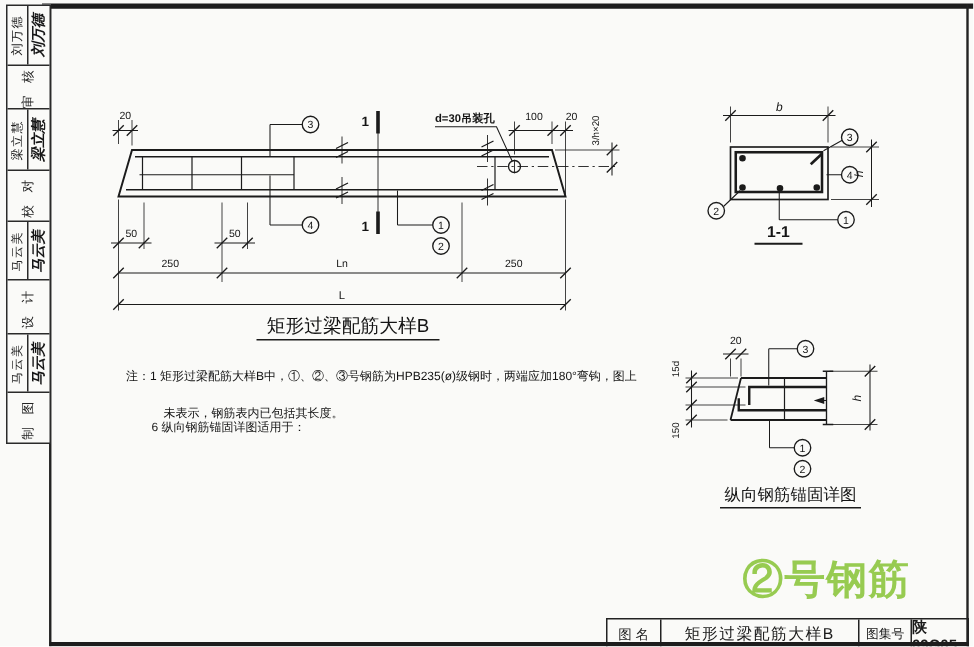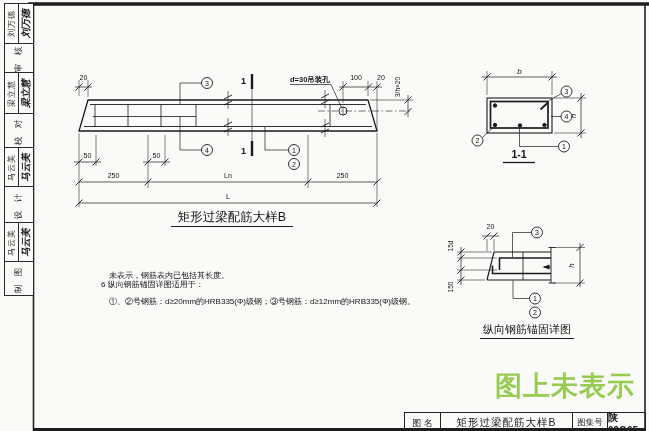--- a/index.html
+++ b/index.html
@@ -215,29 +215,29 @@
           <span class="rot tb-sign">马云美</span>
         </div>
     </div>
     <div class="tb-row" style="height:32px;flex:1">
       <div class="tb-cell">
           <span class="rot tb-role">制 图</span>
         </div>
     </div>
   </div>
 
+  <div class="note" style="left:84px;top:246px">注：1 矩形过梁配筋大样B中，①、②、③号钢筋为HPB235(ø)级钢时，两端应加180°弯钩，图上</div>
   <div class="note" style="left:109px;top:271px">未表示，钢筋表内已包括其长度。</div>
   <div class="note" style="left:101px;top:280px">6 纵向钢筋锚固详图适用于：</div>
-  <div class="note" style="left:109px;top:297px">①、②号钢筋：d≥20mm的HRB335(Φ)级钢；③号钢筋：d≥12mm的HRB335(Φ)级钢。</div>
 
   <div id="footer">
     <div class="f-cell" id="f-namelabel">图 名</div>
     <div class="f-cell" id="f-drawname">矩形过梁配筋大样B</div>
     <div class="f-cell" id="f-atlaslabel">图集号</div>
     <div class="f-cell" id="f-atlasno">陕09G05</div>
   </div>
   <div id="bottom-line"></div>
 
   <div id="wm">
-    <div id="wm-main">图上未表示</div>
+    <div id="wm-main">②号钢筋</div>
   </div>
 
 </div>
 
 </body></html>

